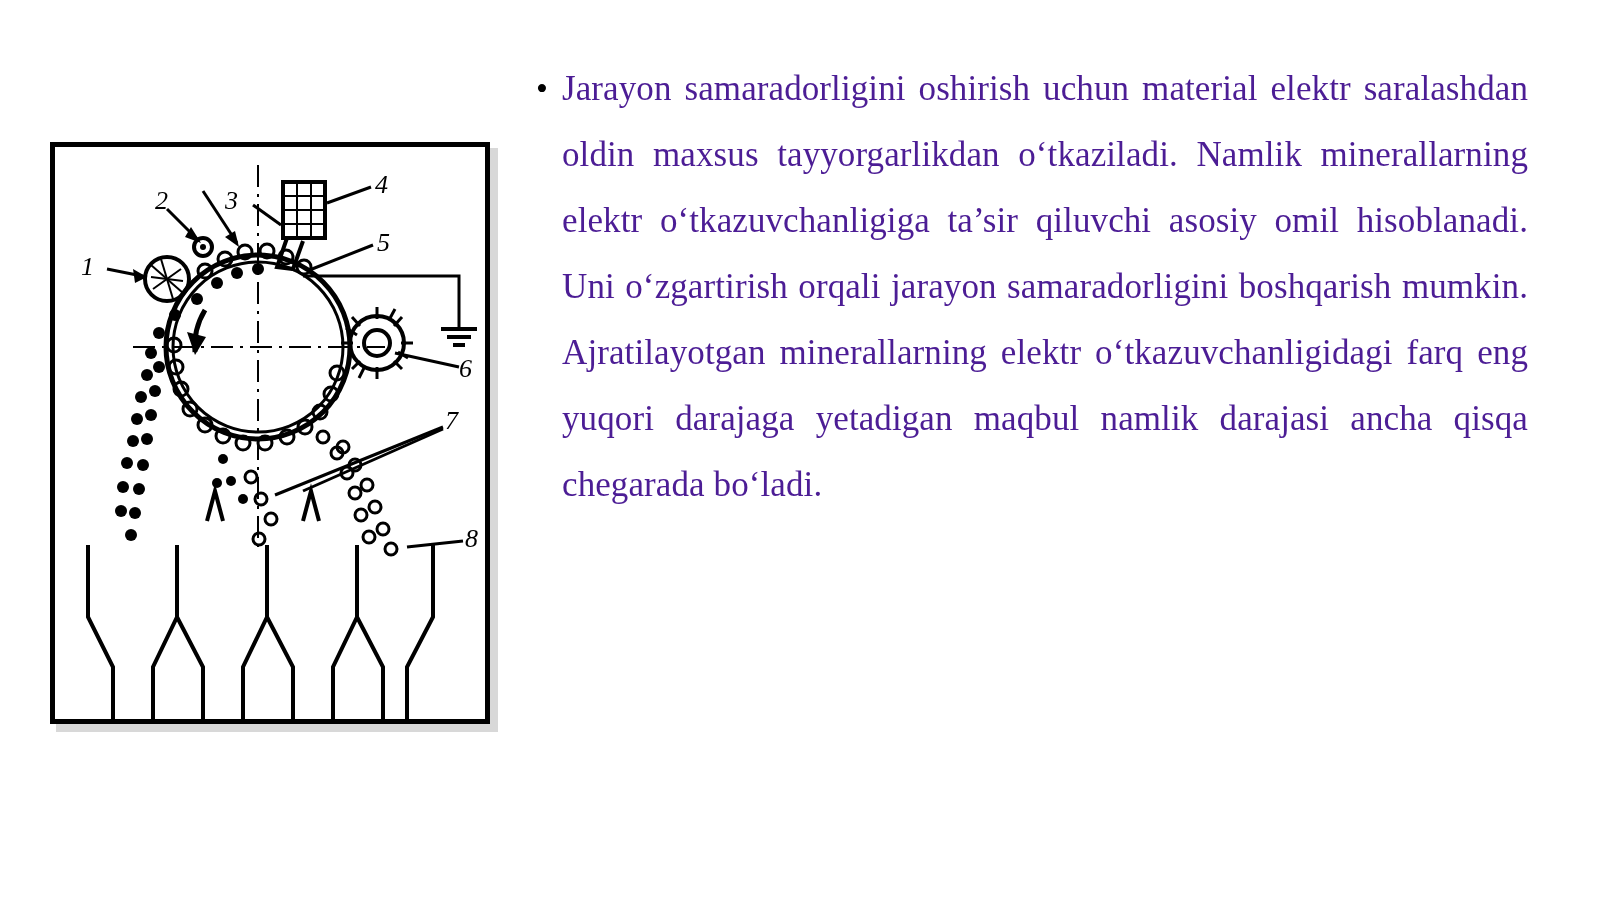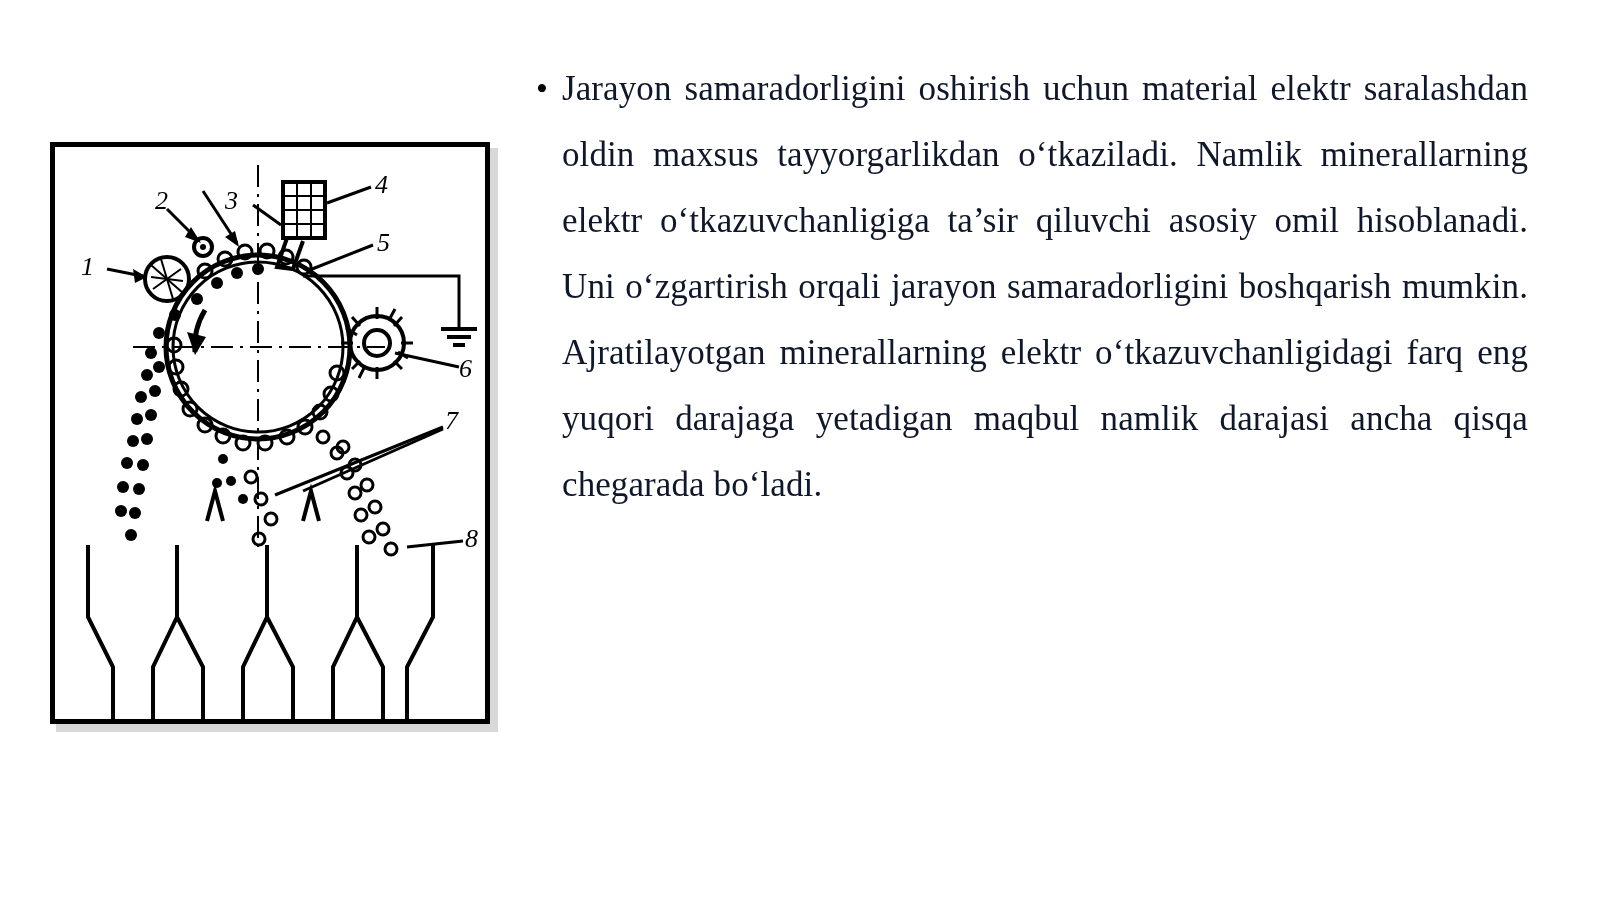--- a/index.html
+++ b/index.html
@@ -70,21 +70,21 @@
     line-height: 66px;
     color: #000000;
     text-align: left;
     padding-left: 8px;
     box-sizing: border-box;
   }
   .bullet-text {
     flex: 1 1 auto;
     font-size: 35px;
     line-height: 66px;
-    color: #0f172a;
+    color: #4c1d95;
     text-align: justify;
     text-justify: inter-word;
     letter-spacing: 0.1px;
   }
 </style>
 </head>
 <body>
 
 <div class="slide">
 

